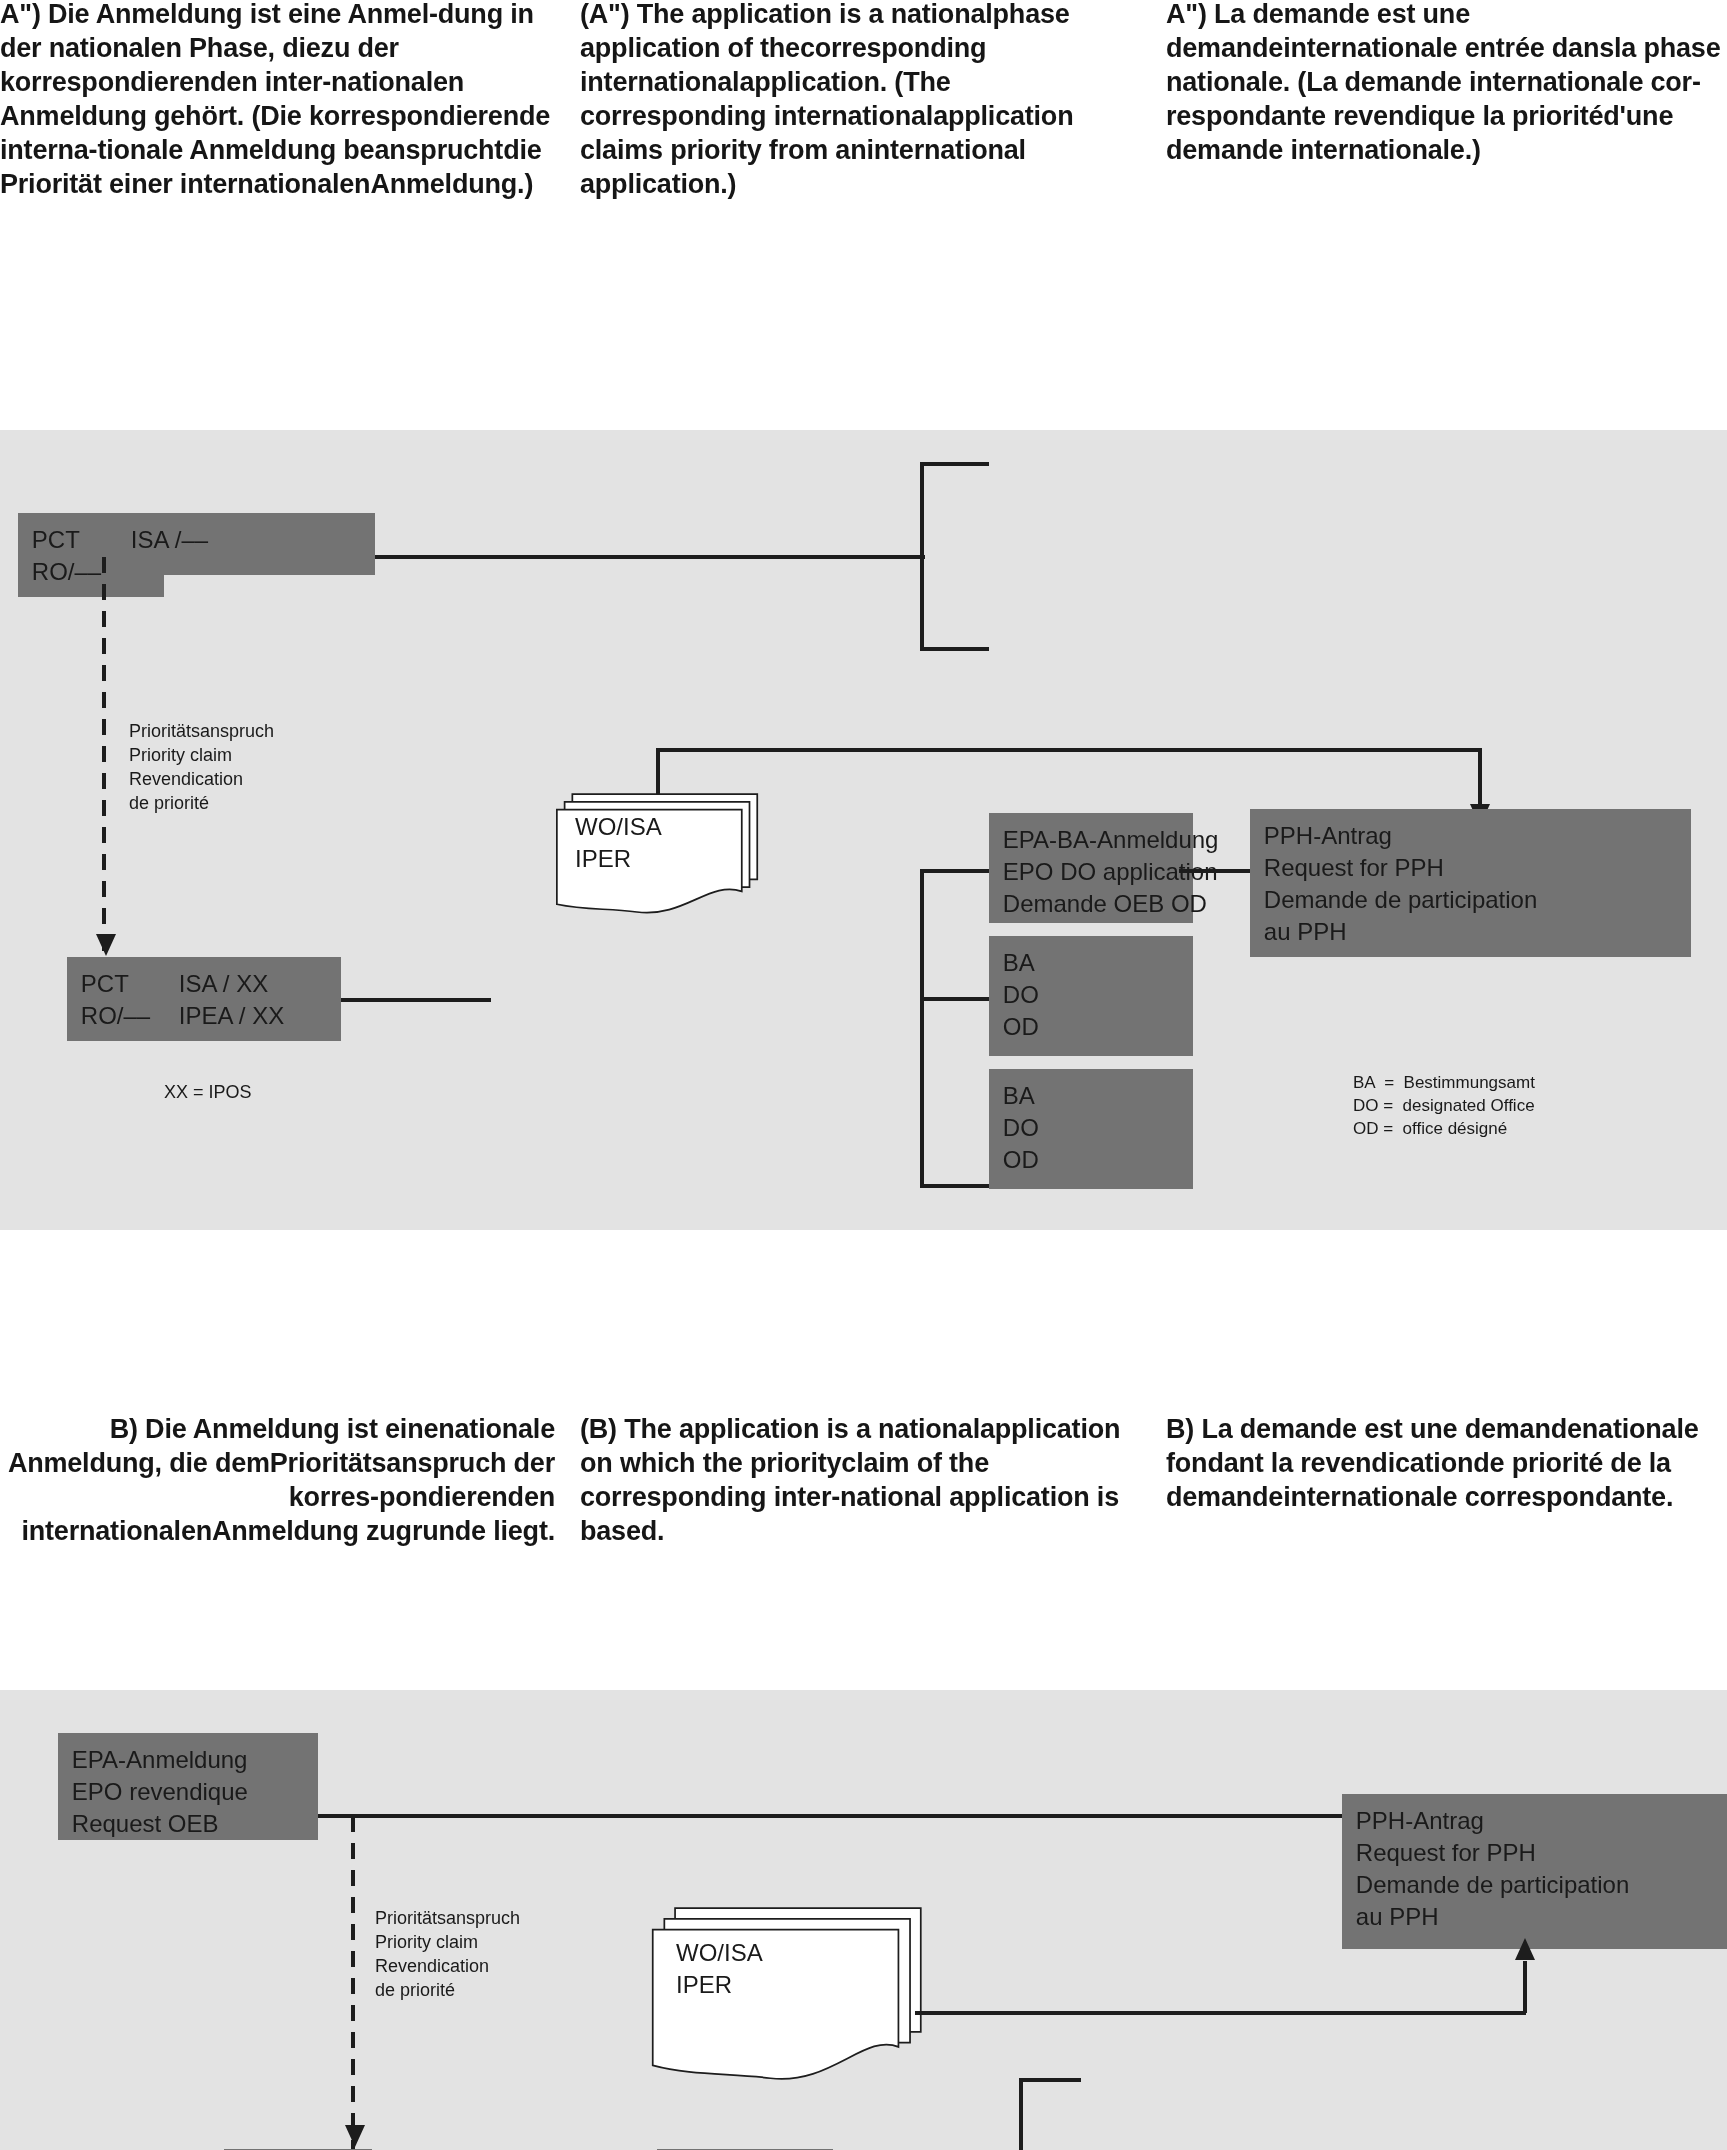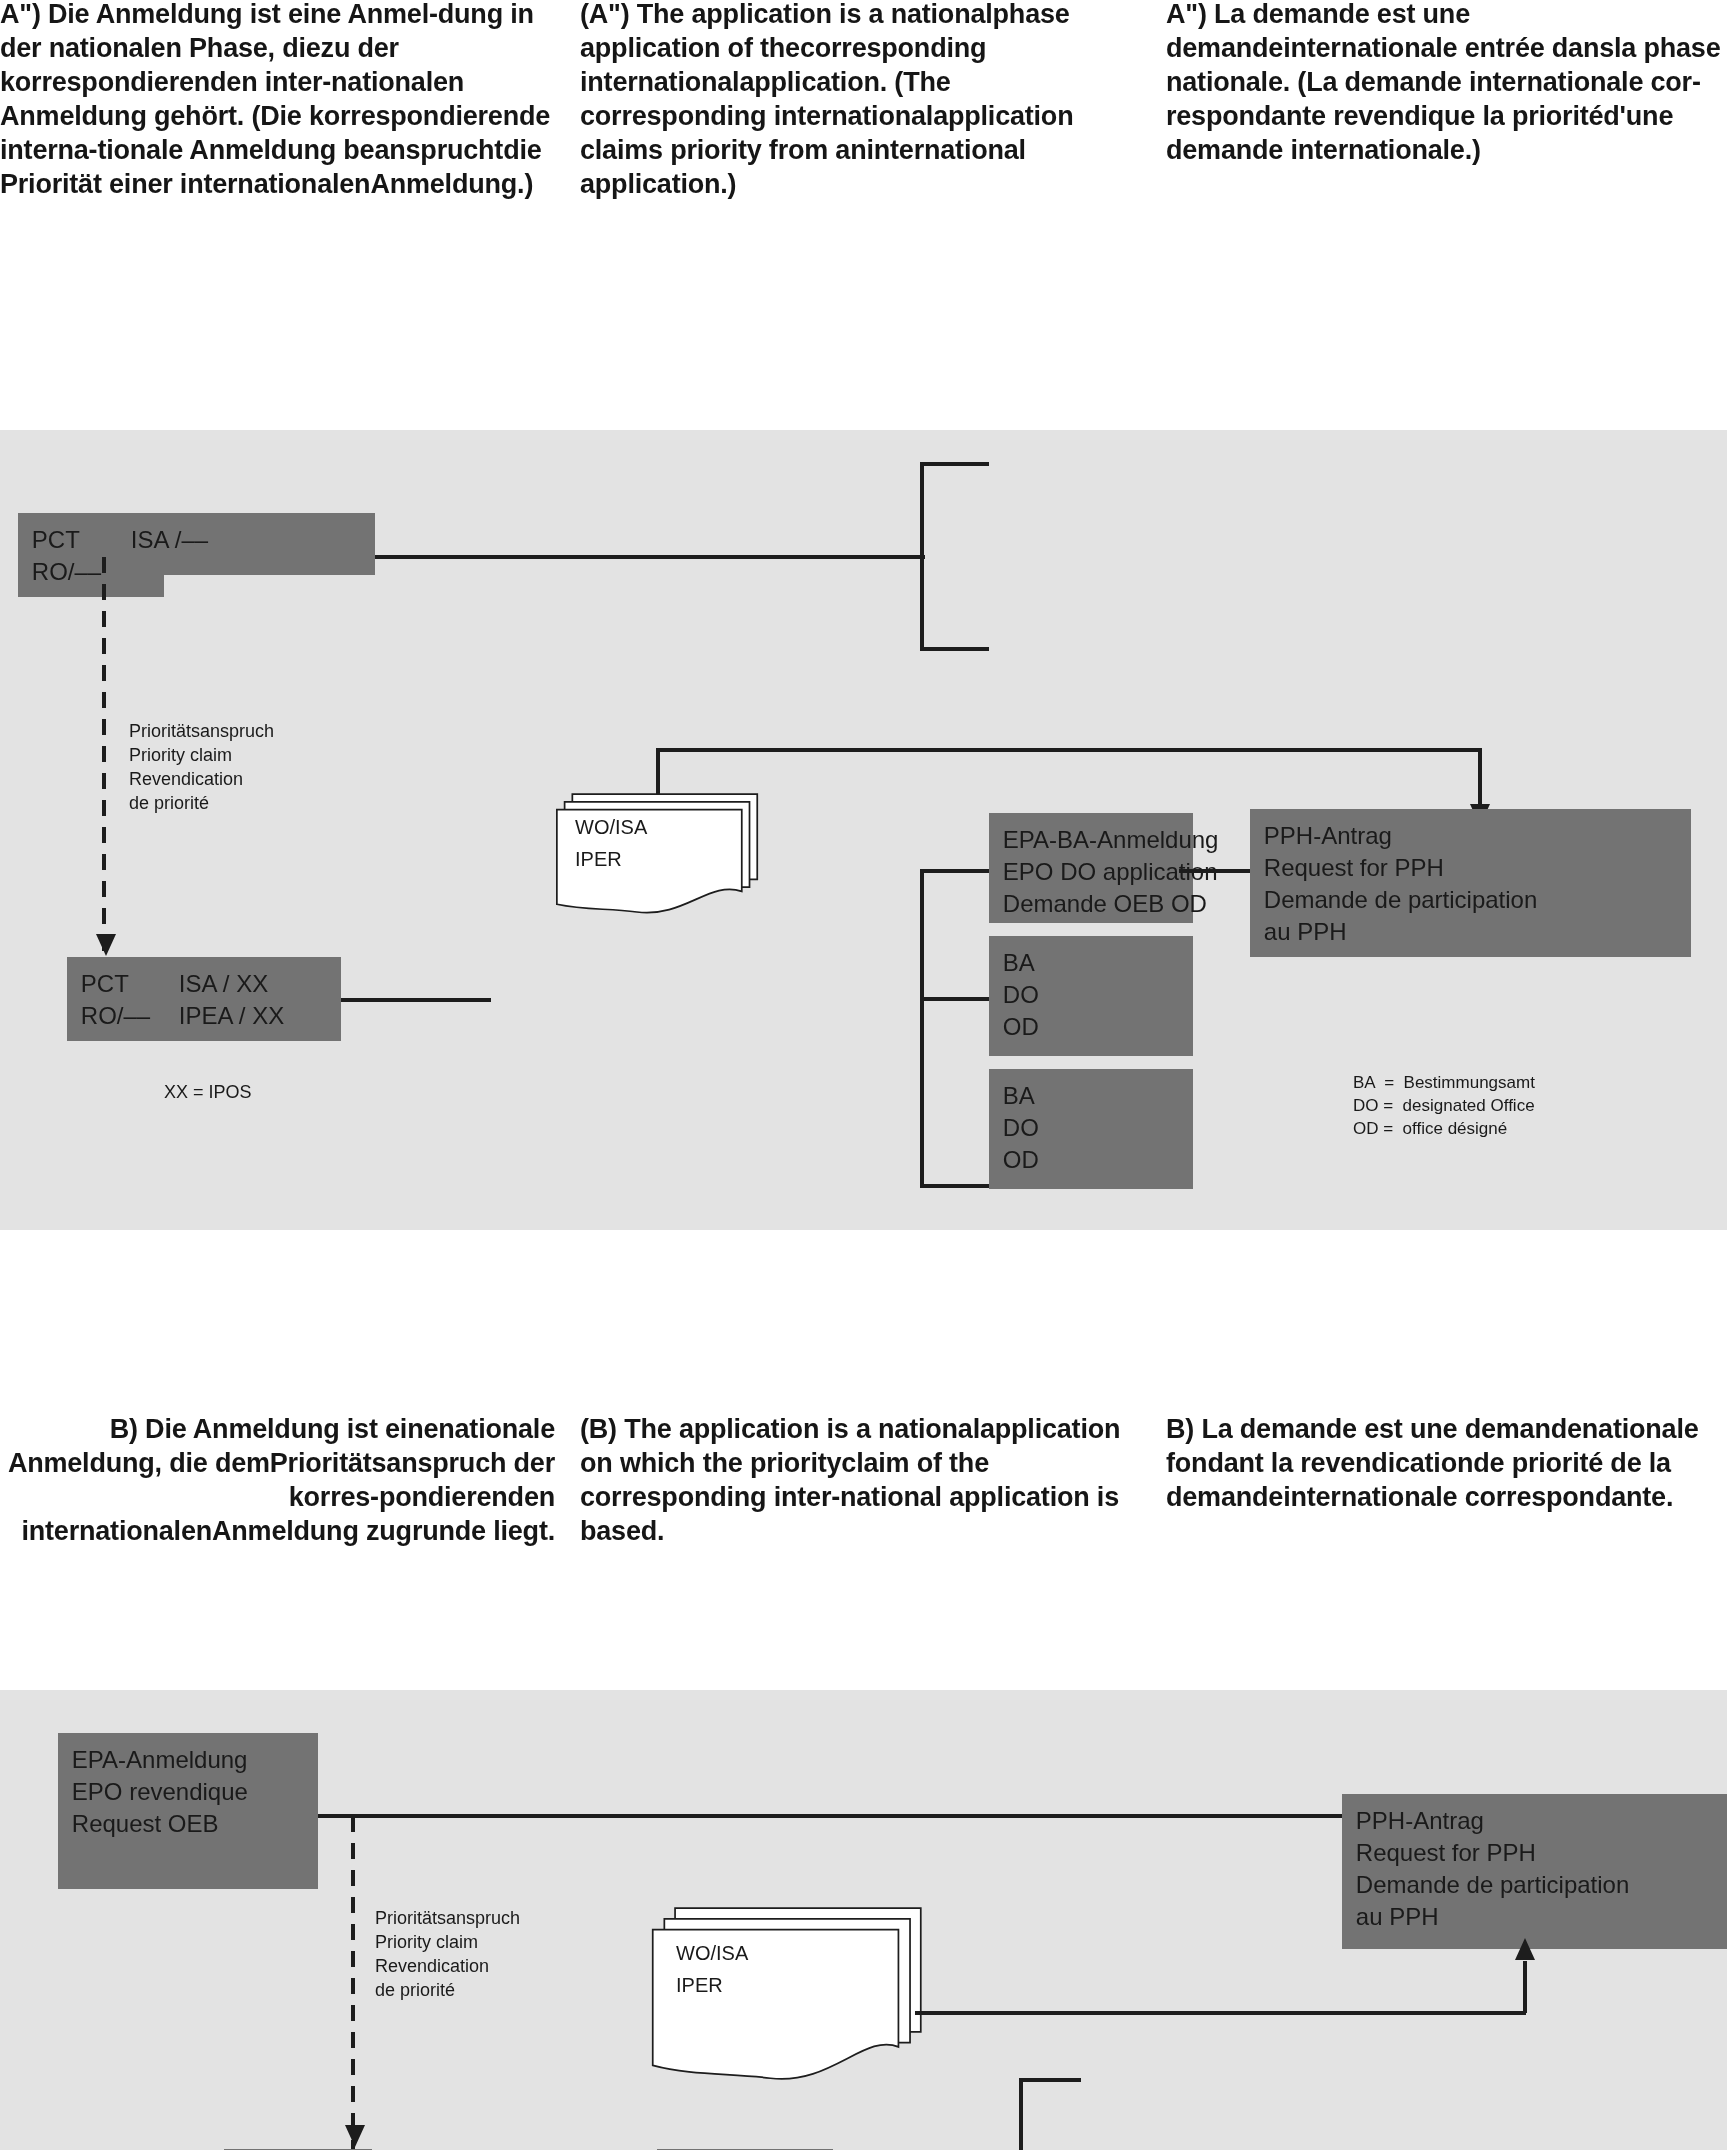--- a/index.html
+++ b/index.html
@@ -42,21 +42,21 @@
   .arrow-down{position:absolute;width:0;height:0;
         border-left:10px solid transparent;border-right:10px solid transparent;
         border-top:22.4px solid #1d1d1d;}
   .arrow-up{position:absolute;width:0;height:0;
         border-left:10px solid transparent;border-right:10px solid transparent;
         border-bottom:22.4px solid #1d1d1d;}
 
   
   .docstack{position:absolute;}
   .docstack svg{display:block;}
-  .docstack .dtext{position:absolute;left:20px;top:22.4px;font-size:20px;
+  .docstack .dtext{position:absolute;left:20px;top:22.4px;font-size:24px;
         line-height:32px;color:#1a1a1a;white-space:pre;}
   .docstack .dtext span{display:block;}
 </style>
 </head>
 <body>
 
 <div class="page">
 
   <div class="textrow">
     <div class="col" style="left:0px;top:-3.4px;width:555px;"><span>A") Die Anmeldung ist eine Anmel-</span><span>dung in der nationalen Phase, die</span><span>zu der korrespondierenden inter-</span><span>nationalen Anmeldung gehört.</span><span class="gap">&nbsp;</span><span>(Die korrespondierende interna-</span><span>tionale Anmeldung beansprucht</span><span>die Priorität einer internationalen</span><span>Anmeldung.)</span></div>
@@ -122,21 +122,21 @@
   <div class="textrow">
     <div class="col" style="left:0px;top:1412px;width:555px;text-align:right;"><span>B) Die Anmeldung ist eine</span><span>nationale Anmeldung, die dem</span><span>Prioritätsanspruch der korres-</span><span>pondierenden internationalen</span><span>Anmeldung zugrunde liegt.</span></div>
     <div class="col" style="left:580px;top:1412px;width:559px;"><span>(B) The application is a national</span><span>application on which the priority</span><span>claim of the corresponding inter-</span><span>national application is based.</span></div>
     <div class="col" style="left:1166px;top:1412px;width:562px;"><span>B) La demande est une demande</span><span>nationale fondant la revendication</span><span>de priorité de la demande</span><span>internationale correspondante.</span></div>
   </div>
 
   <div class="panel" style="left:0px;top:1690px;width:1728px;height:570px;"></div>
 
   <div style="position:absolute;left:0;top:0;">
 
-    <div class="box" style="left:58px;top:1733px;width:260px;height:156px;"><span>EPA-Anmeldung</span><span>EPO revendique</span><span>Request OEB</span></div>
+    <div class="box" style="left:58px;top:1733px;width:260px;height:107px;"><span>EPA-Anmeldung</span><span>EPO revendique</span><span>Request OEB</span></div>
 
     <div class="hline" style="left:318px;top:1814px;width:1028px;"></div>
 
     <div class="box" style="left:1342px;top:1794px;width:387px;height:155px;"><span>PPH-Antrag</span><span>Request for PPH</span><span>Demande de participation</span><span>au PPH</span></div>
 
     <div class="dash" style="left:351px;top:1816px;height:458px;"></div>
 
     <div class="arrow-down" style="left:345px;top:2125px;"></div>
     <div class="lbl" style="left:375px;top:1906px;"><span>Prioritätsanspruch</span><span>Priority claim</span><span>Revendication</span><span>de priorité</span></div>
 

